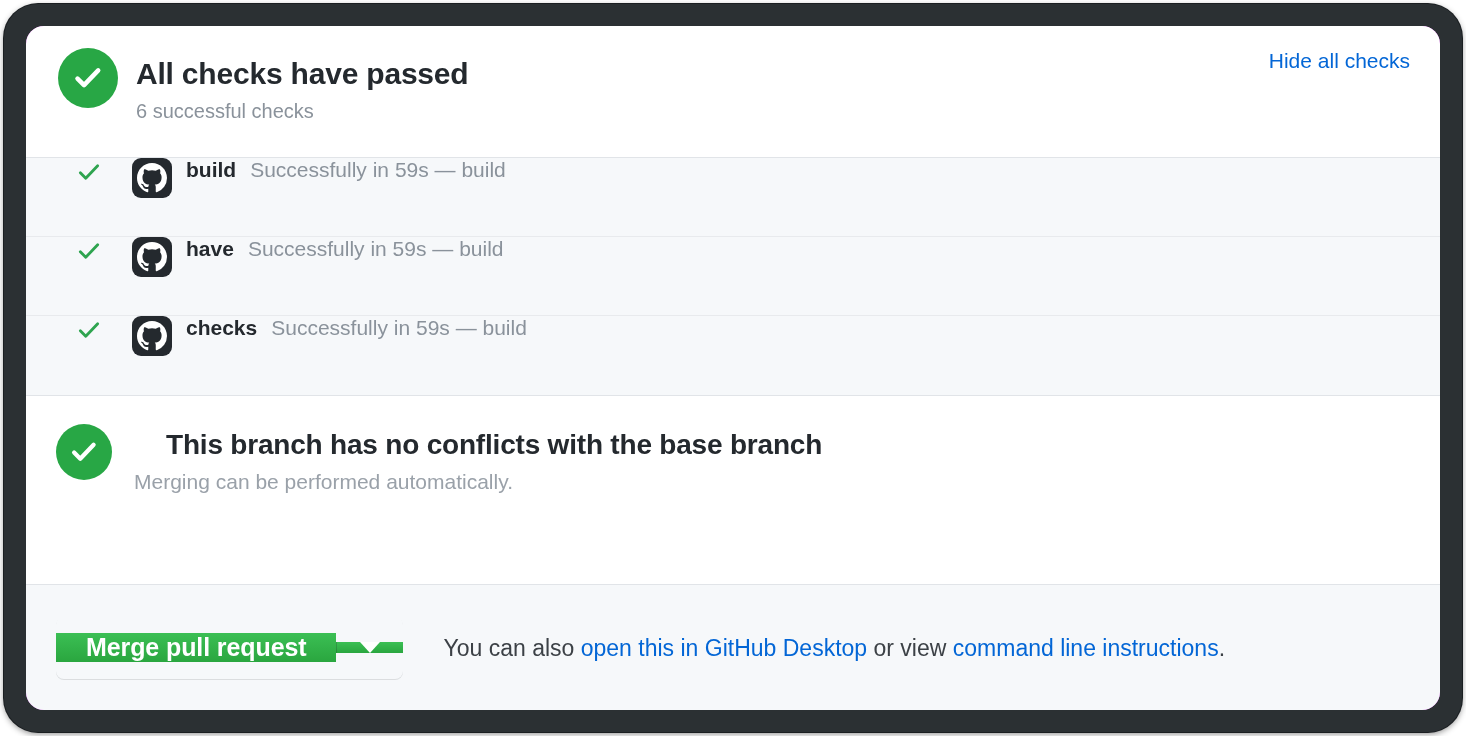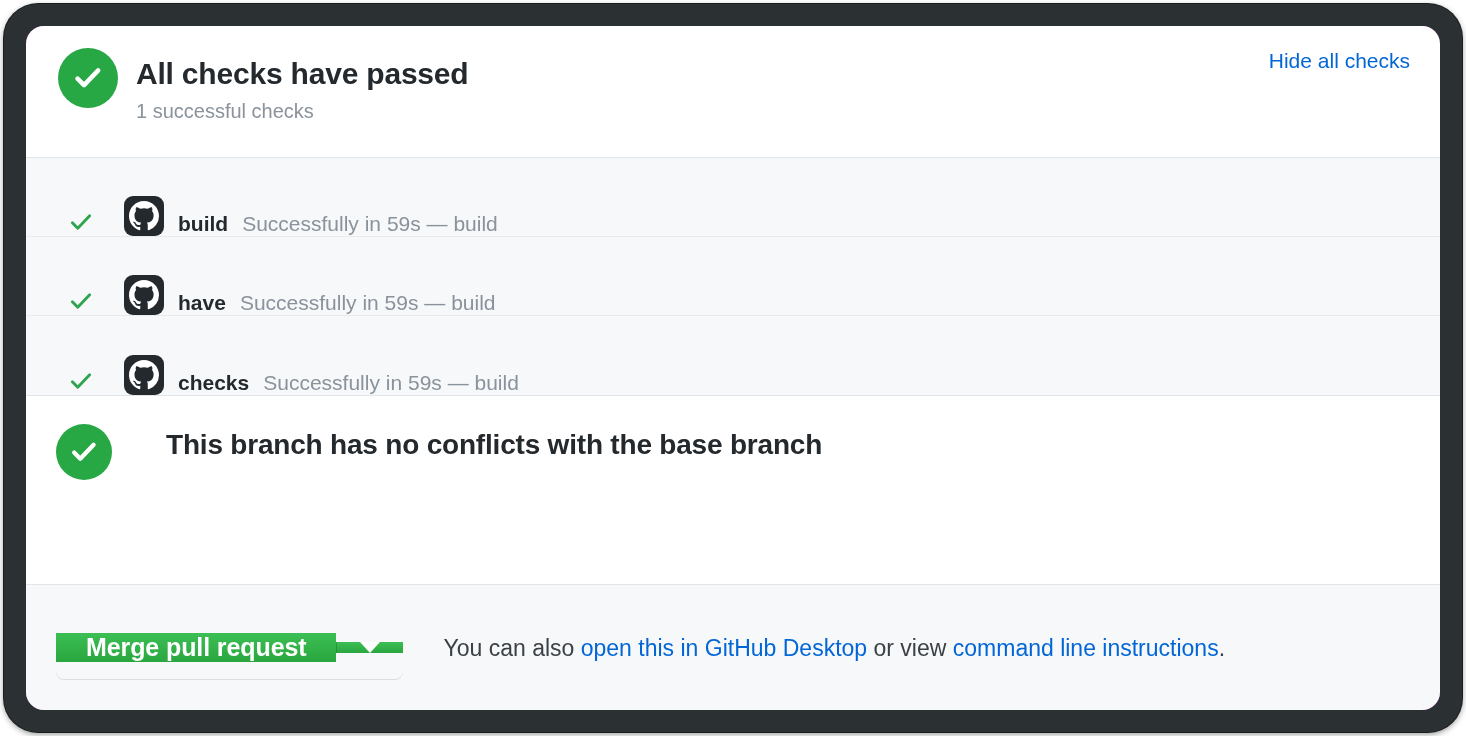--- a/index.html
+++ b/index.html
@@ -95,22 +95,22 @@
 
   
   .checks-list {
     background: #f6f8fa;
     flex: 0 0 auto;
     border-bottom: 1px solid #e1e4e8;
   }
   .check-row {
     height: 79px;
     display: flex;
-    align-items: flex-end;
-    padding: 0 20px;
+    align-items: flex-start;
+    padding: 0 28px;
     box-sizing: border-box;
     border-bottom: 1px solid #e8eaed;
     cursor: pointer;
   }
   .check-row:last-child { border-bottom: none; }
   .check-tick {
     width: 48px;
     flex: 0 0 48px;
     display: flex;
     align-items: center;
@@ -248,21 +248,21 @@
   <div id="merge-box">
 
     <div class="mb-header">
       <div class="status-circle">
         <svg width="34" height="34" viewBox="0 0 24 24" aria-hidden="true">
           <path d="M4.6 12.4l4.6 4.6 10-10.4" fill="none" stroke="#ffffff" stroke-width="3.2" stroke-linecap="round" stroke-linejoin="round"></path>
         </svg>
       </div>
       <div class="header-text">
         <div class="header-title">All checks have passed</div>
-        <div class="header-sub">1 successful checks</div>
+        <div class="header-sub">6 successful checks</div>
       </div>
       <a class="hide-checks">Hide all checks</a>
     </div>
 
     <div class="checks-list">
 
       <div class="check-row">
         <span class="check-tick">
           <svg width="28" height="28" viewBox="0 0 24 24" aria-hidden="true">
             <path d="M4 12.6l5 5.2L20 6.2" fill="none" stroke="#2ea44f" stroke-width="2.6" stroke-linecap="round" stroke-linejoin="round"></path>
@@ -325,20 +325,21 @@
     </div>
 
     <div class="branch-section">
       <div class="branch-circle">
         <svg width="32" height="32" viewBox="0 0 24 24" aria-hidden="true">
           <path d="M4.6 12.4l4.6 4.6 10-10.4" fill="none" stroke="#ffffff" stroke-width="3.2" stroke-linecap="round" stroke-linejoin="round"></path>
         </svg>
       </div>
       <div class="branch-text">
         <div class="branch-title">This branch has no conflicts with the base branch</div>
+        <div class="branch-sub">Merging can be performed automatically.</div>
       </div>
     </div>
 
     <div class="mb-footer">
       <div class="merge-btn-group">
         <button class="merge-btn">Merge pull request</button>
         <span class="merge-caret">
           <span class="caret-tri"></span>
         </span>
       </div>

